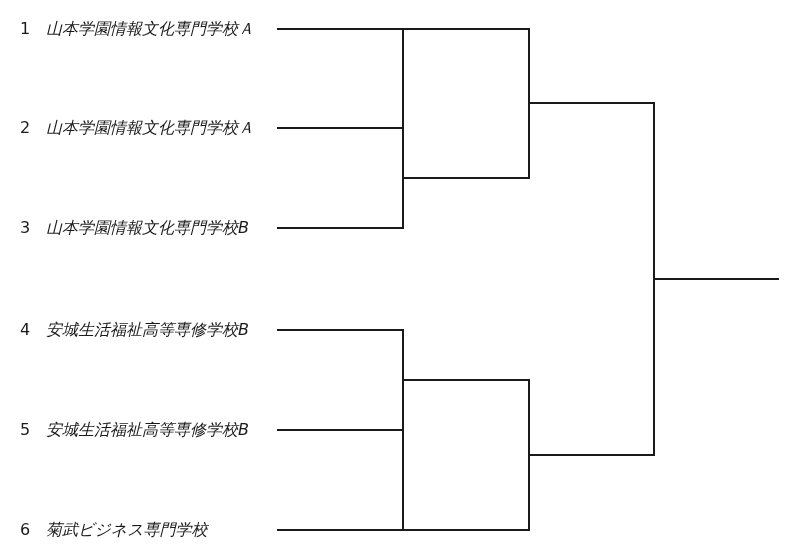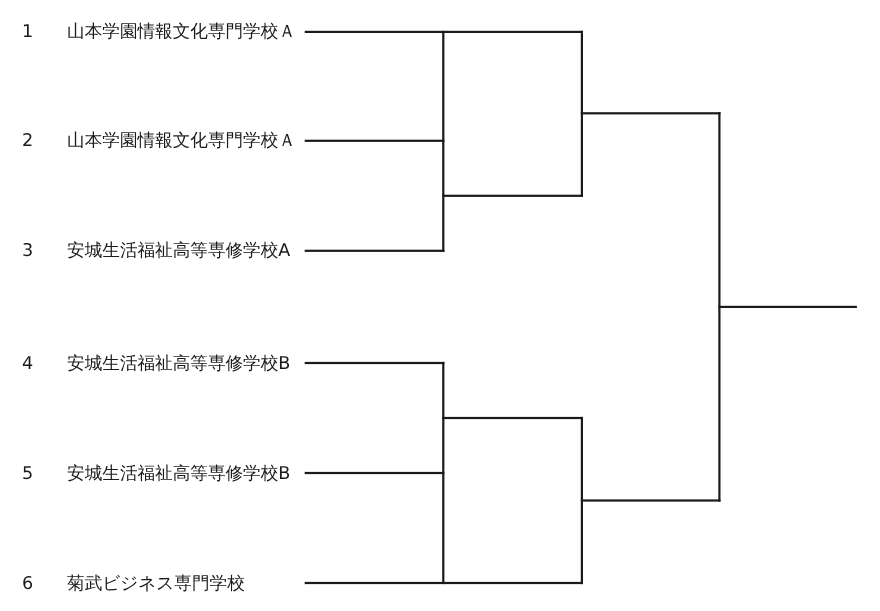--- a/index.html
+++ b/index.html
@@ -19,21 +19,22 @@
   .team-row span {
     position: absolute;
     font-size: 16px;
     line-height: 22px;
     white-space: nowrap;
   }
   .seed {
     left: 20px;
   }
   .tname {
-    left: 61px;
+    left: 46px;
+    font-style: italic;
   }
   
   .row-0 span { top: 18px; }
   .row-1 span { top: 117px; }
   .row-2 span { top: 217px; }
   .row-3 span { top: 319px; }
   .row-4 span { top: 419px; }
   .row-5 span { top: 519px; }
 
   .hline {
@@ -55,21 +56,21 @@
   <div class="team-row row-0">
     <span class="seed">1</span>
     <span class="tname">山本学園情報文化専門学校Ａ</span>
   </div>
   <div class="team-row row-1">
     <span class="seed">2</span>
     <span class="tname">山本学園情報文化専門学校Ａ</span>
   </div>
   <div class="team-row row-2">
     <span class="seed">3</span>
-    <span class="tname">安城生活福祉高等専修学校A</span>
+    <span class="tname">山本学園情報文化専門学校B</span>
   </div>
   <div class="team-row row-3">
     <span class="seed">4</span>
     <span class="tname">安城生活福祉高等専修学校B</span>
   </div>
   <div class="team-row row-4">
     <span class="seed">5</span>
     <span class="tname">安城生活福祉高等専修学校B</span>
   </div>
   <div class="team-row row-5">

